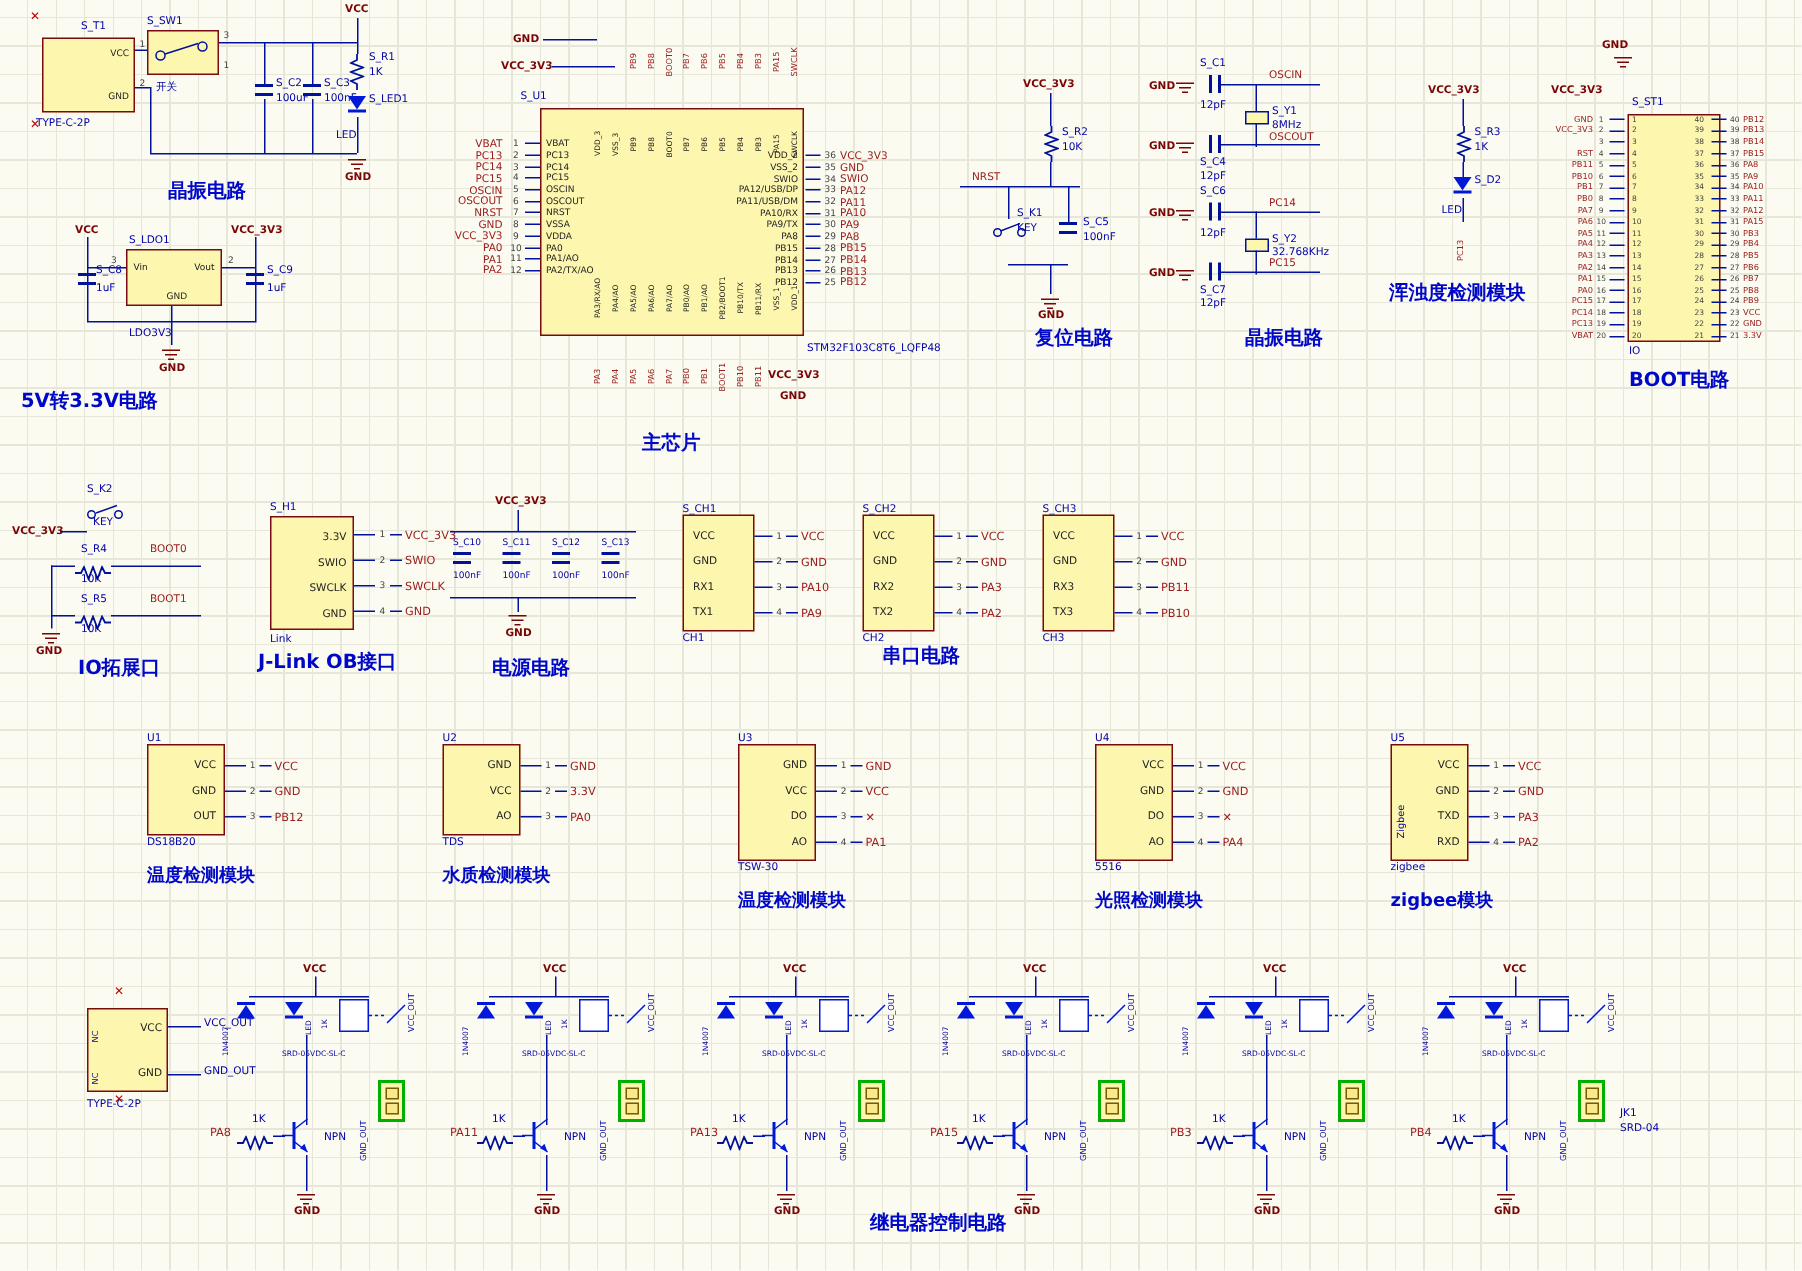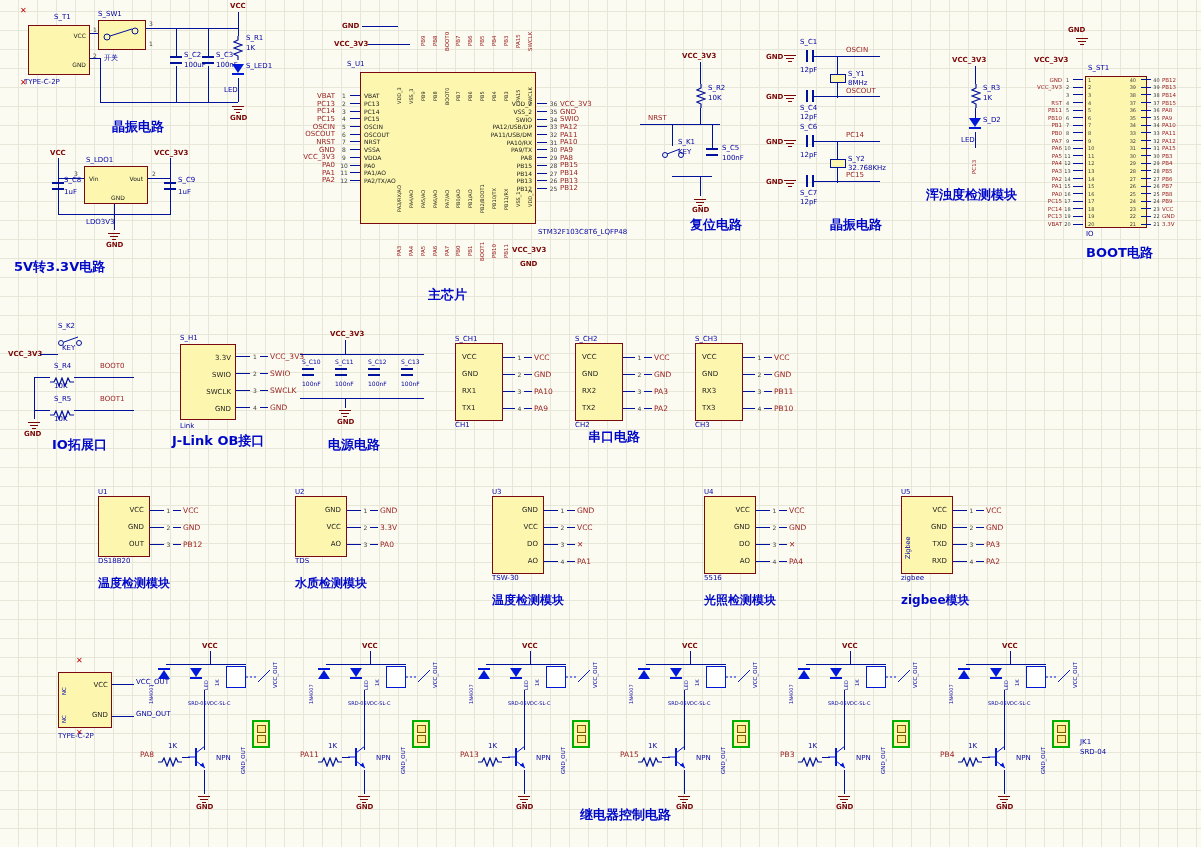--- a/index.html
+++ b/index.html
@@ -1152,21 +1152,21 @@
           <span class="stub" style="width:8px;margin-right:2px"></span>
           <span class="net" style="font-size:7.5px">3.3V</span>
         </div>
           <div class="mrow">
           <span class="stub" style="width:14px"></span>
           <span class="pnum" style="width:9px;text-align:center">3</span>
           <span class="stub" style="width:8px;margin-right:2px"></span>
           <span class="net" style="font-size:7.5px">PA0</span>
         </div>
         </div>
-    </div><div class="module" style="width:212px">
+    </div><div class="module" style="width:238px">
       <span class="des" style="display:block">U3</span>
       <div class="box" style="width:52px;padding:4px 0;position:relative">
         <span class="vcmt abs" style="left:2px;top:6px;height:56px;font-size:6.5px"></span>
         <div>
 
         <div class="mrow" style="justify-content:flex-end">
               <span class="pname" style="font-size:7px;padding-right:5px">GND</span>
             </div>
             <div class="mrow" style="justify-content:flex-end">
               <span class="pname" style="font-size:7px;padding-right:5px">VCC</span>

